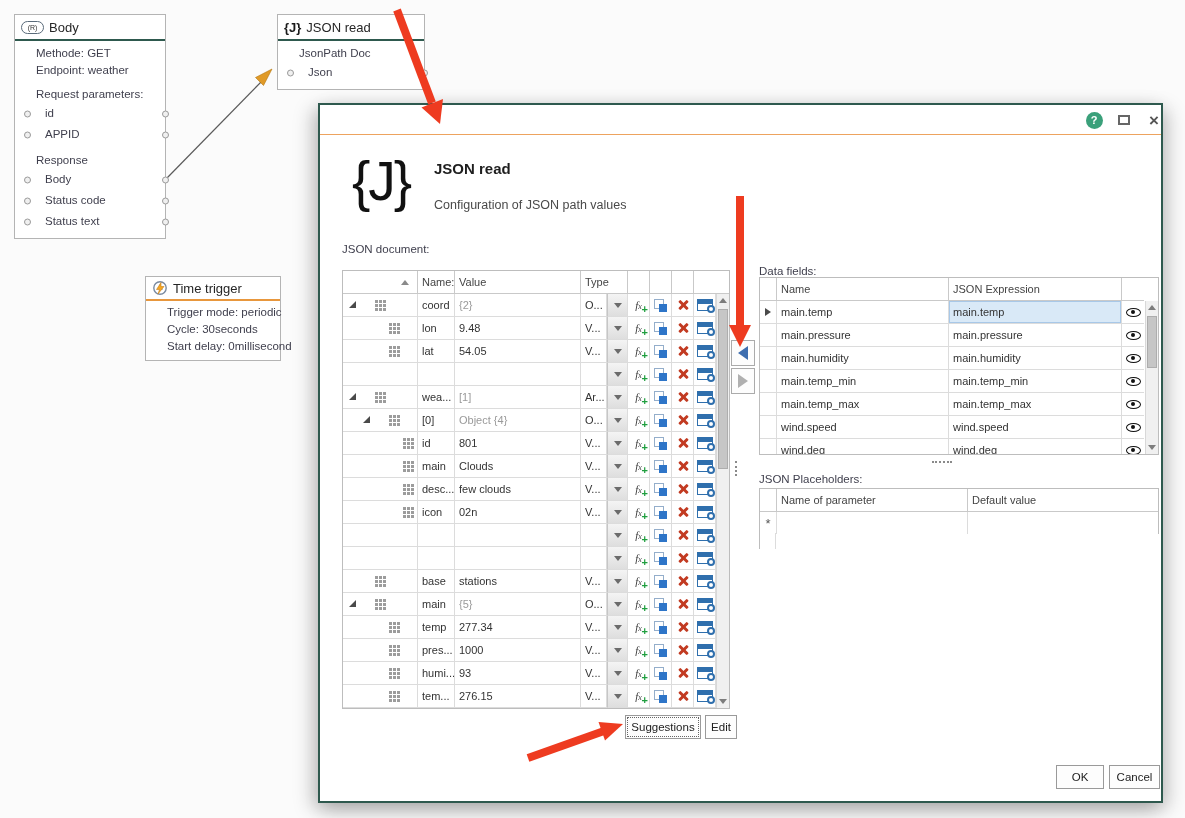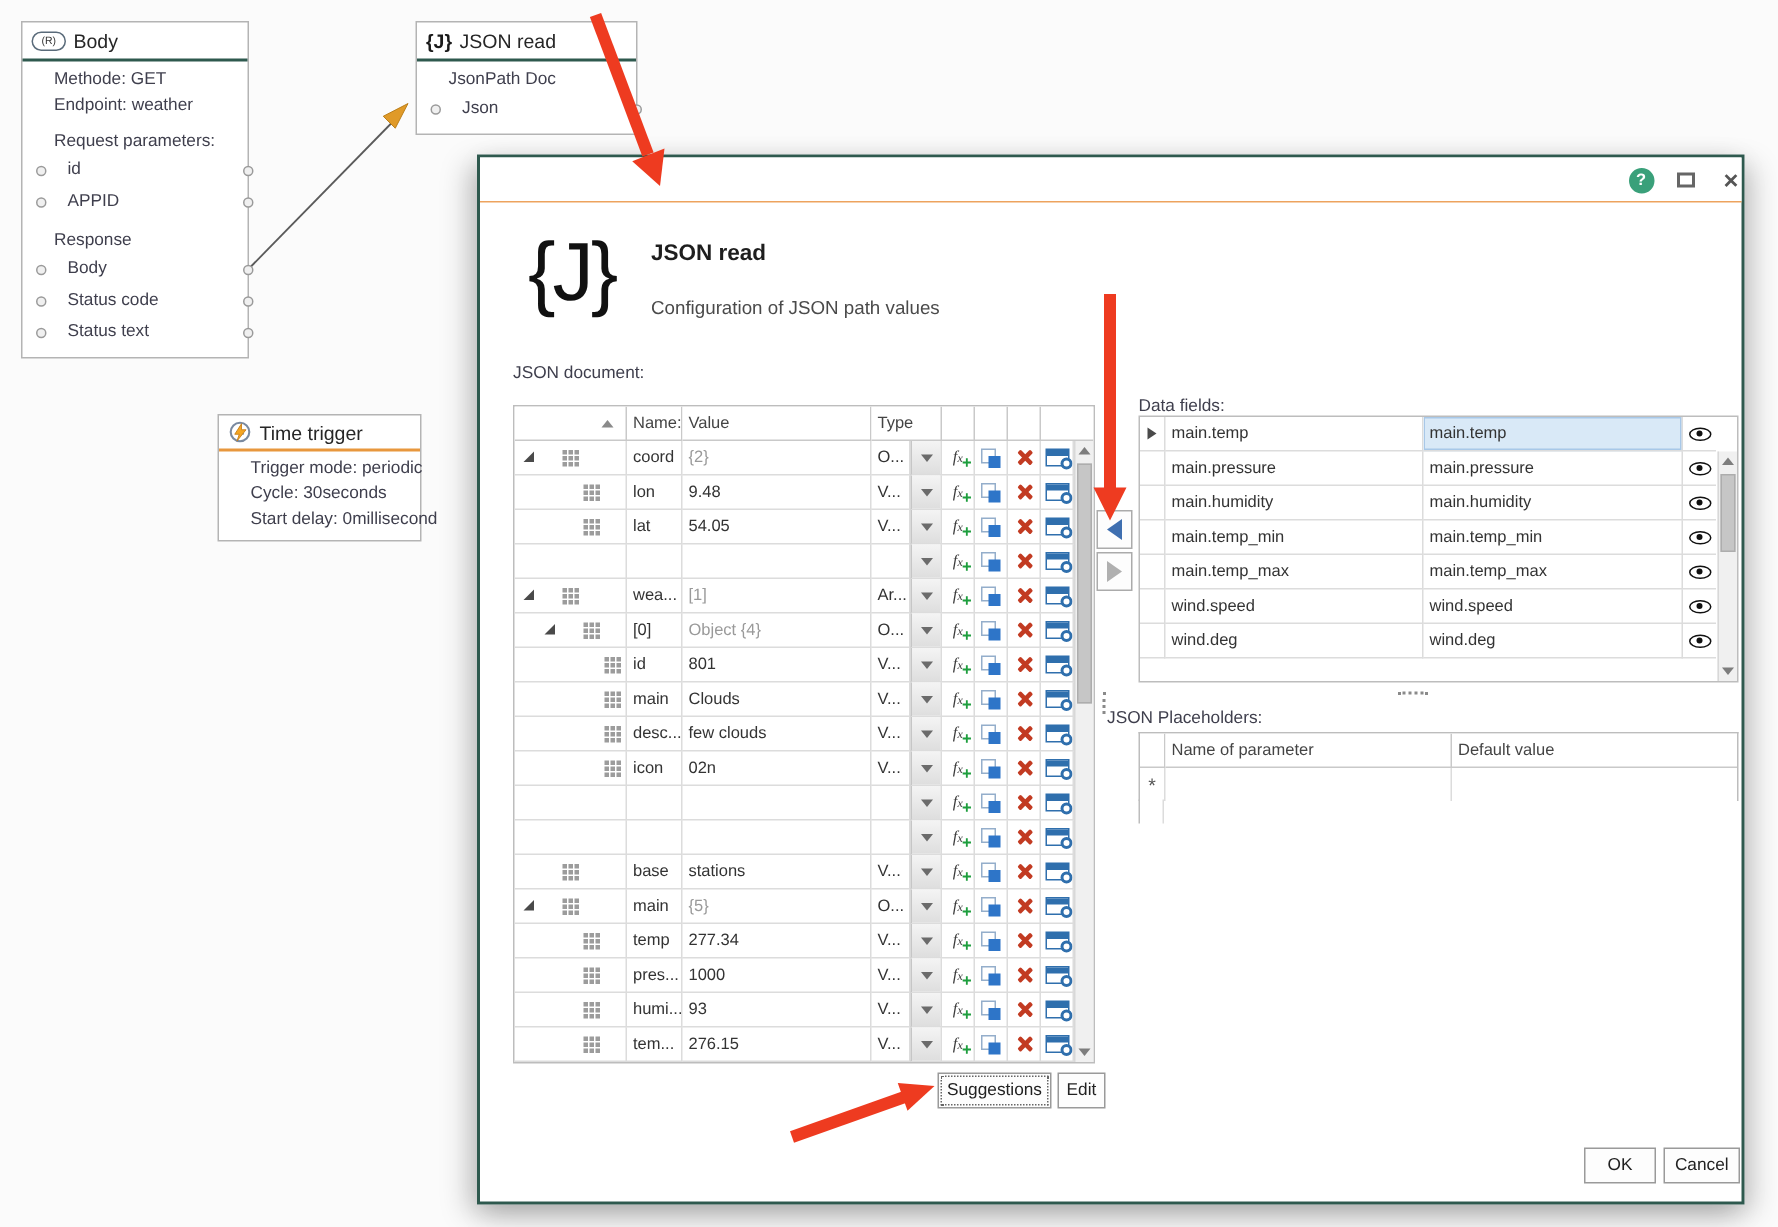--- a/index.html
+++ b/index.html
@@ -643,20 +643,26 @@
         <span class="tri-left-blue"></span>
       </div>
     <div class="xferbtn" style="top:263px;">
         <span class="tri-right-gray"></span>
       </div>
     <div class="vdots"></div>
 
     <div class="panel-label" style="left:439px; top:144px;margin-top:16px;">Data fields:</div>
 
     <div class="gridtbl df">
+      <div class="grow ghead">
+        <div class="c g"></div>
+        <div class="c n">Name</div>
+        <div class="c e">JSON Expression</div>
+        <div class="c eyec" style="border-right:none;"></div>
+      </div>
       <div id="df-body">
           <div class="grow">
             <div class="c g">
               <span class="rmk"></span>
             </div>
             <div class="c n">main.temp</div>
             <div class="c e sel">main.temp</div>
             <div class="c eyec" style="border-right:none;">
               <span class="eyeic"></span>
             </div>
@@ -716,21 +722,21 @@
           </div>
         <div class="thumb" style="top:15px; height:52px;"></div>
         <div class="arr" style="bottom:0;">
             <span class="tri-dn"></span>
           </div>
       </div>
     </div>
 
     <div class="hdots"></div>
 
-    <div class="panel-label" style="left:418px; top:368px;">JSON Placeholders:</div>
+    <div class="panel-label" style="left:439px; top:368px;">JSON Placeholders:</div>
 
     <div class="gridtbl ph">
       <div class="grow ghead">
         <div class="c g"></div>
         <div class="c n">Name of parameter</div>
         <div class="c e">Default value</div>
       </div>
       <div class="grow">
         <div class="c g">*</div>
         <div class="c n"></div>

